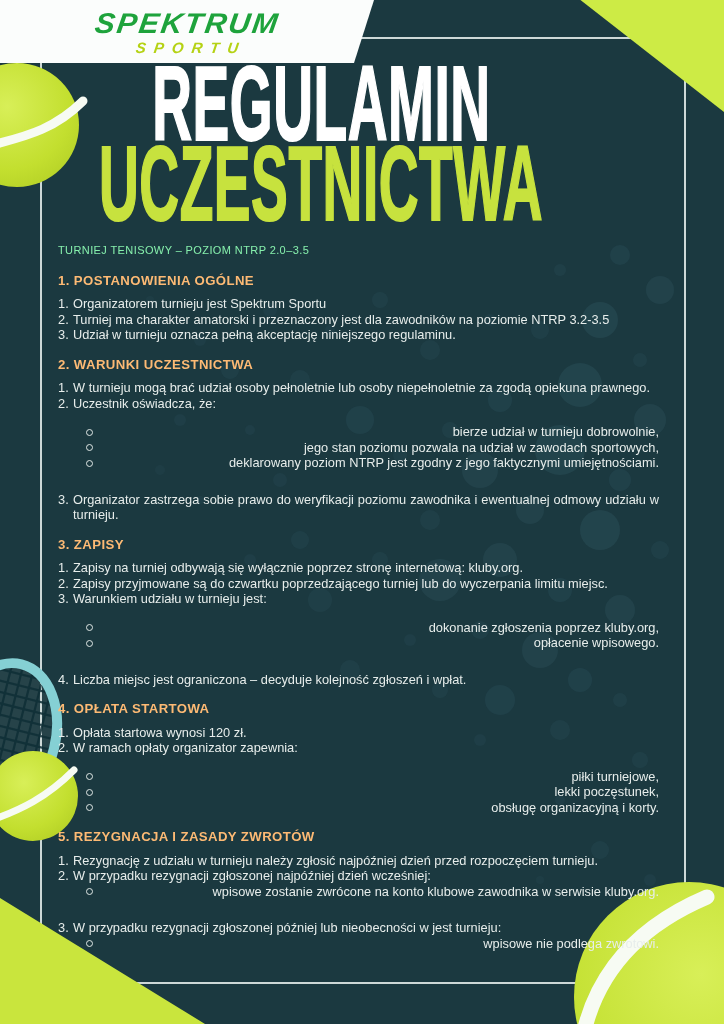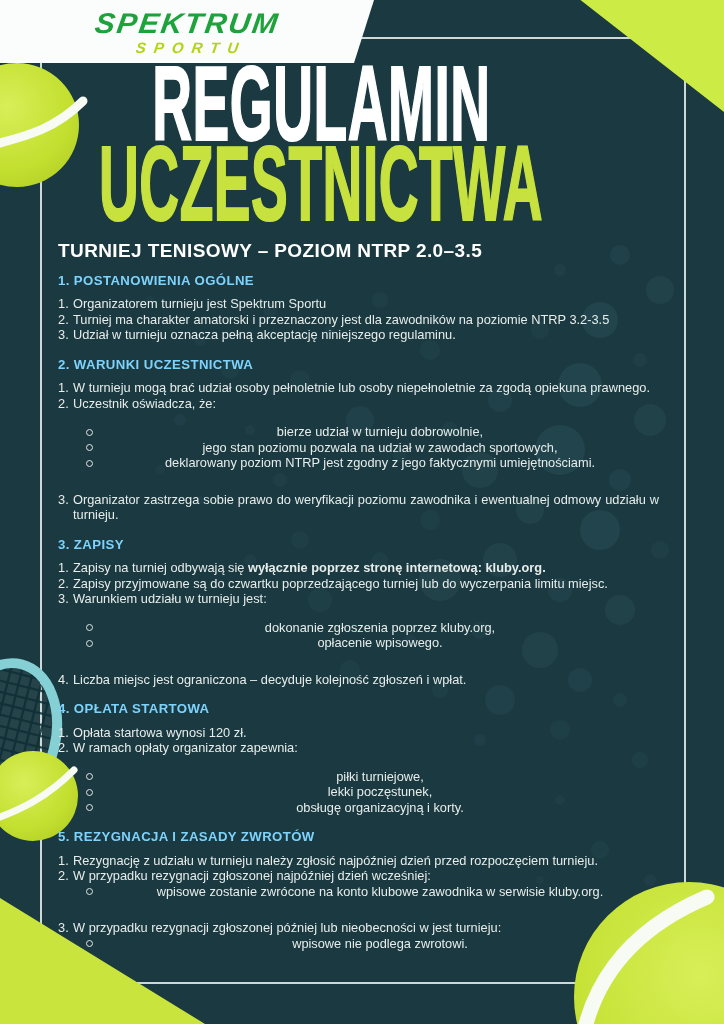--- a/index.html
+++ b/index.html
@@ -50,37 +50,37 @@
     -webkit-text-stroke:2px currentColor;
   }
   .title-line.l1 span { color:#ffffff; }
   .title-line.l2 span { color:#c7e23e; }
 
   .content {
     position:absolute; left:58px; top:243px; width:601px; z-index:4;
     color:#e7edeb; font-size:12.8px; line-height:15.5px;
   }
   .doc-subtitle {
-    font-weight:bold; color:#ffffff; font-size:19px; letter-spacing:0.4px;
+    font-weight:normal; color:#86efac; font-size:11px; letter-spacing:0.4px;
   }
   .sec-heading {
-    margin:14px 0 0 0; font-size:13.2px; font-weight:bold; color:#7dd3fc;
+    margin:14px 0 0 0; font-size:13.2px; font-weight:bold; color:#fdba74;
     letter-spacing:0.4px;
   }
   .sec-list { margin:8px 0 0 0; padding:0 0 0 15px; list-style:none; counter-reset:item; }
   .sec-item { counter-increment:item; position:relative; }
   .sec-item::before {
     content:counter(item) "."; position:absolute; left:-15px; top:0;
   }
   .sec-item.gap-before { margin-top:21px; }
   .item-text { text-align:justify; }
-  .item-text .bold { font-weight:bold;margin-top:8px; }
+  .item-text .bold { font-weight:normal;margin-top:8px; }
   .bullets { list-style:none; margin:0; padding:0 0 0 28px; }
   .bullets.with-gap { margin-top:13px; }
-  .bullet-item { position:relative; text-align:center; }
+  .bullet-item { position:relative; text-align:right; }
   .bullet-item::before {
     content:""; position:absolute; left:-15px; top:4.5px;
     width:5px; height:5px; border:1.4px solid #dfe7e5; border-radius:50%;
   }
 </style>
 </head>
 <body>
 
 <div class="poster">
 

